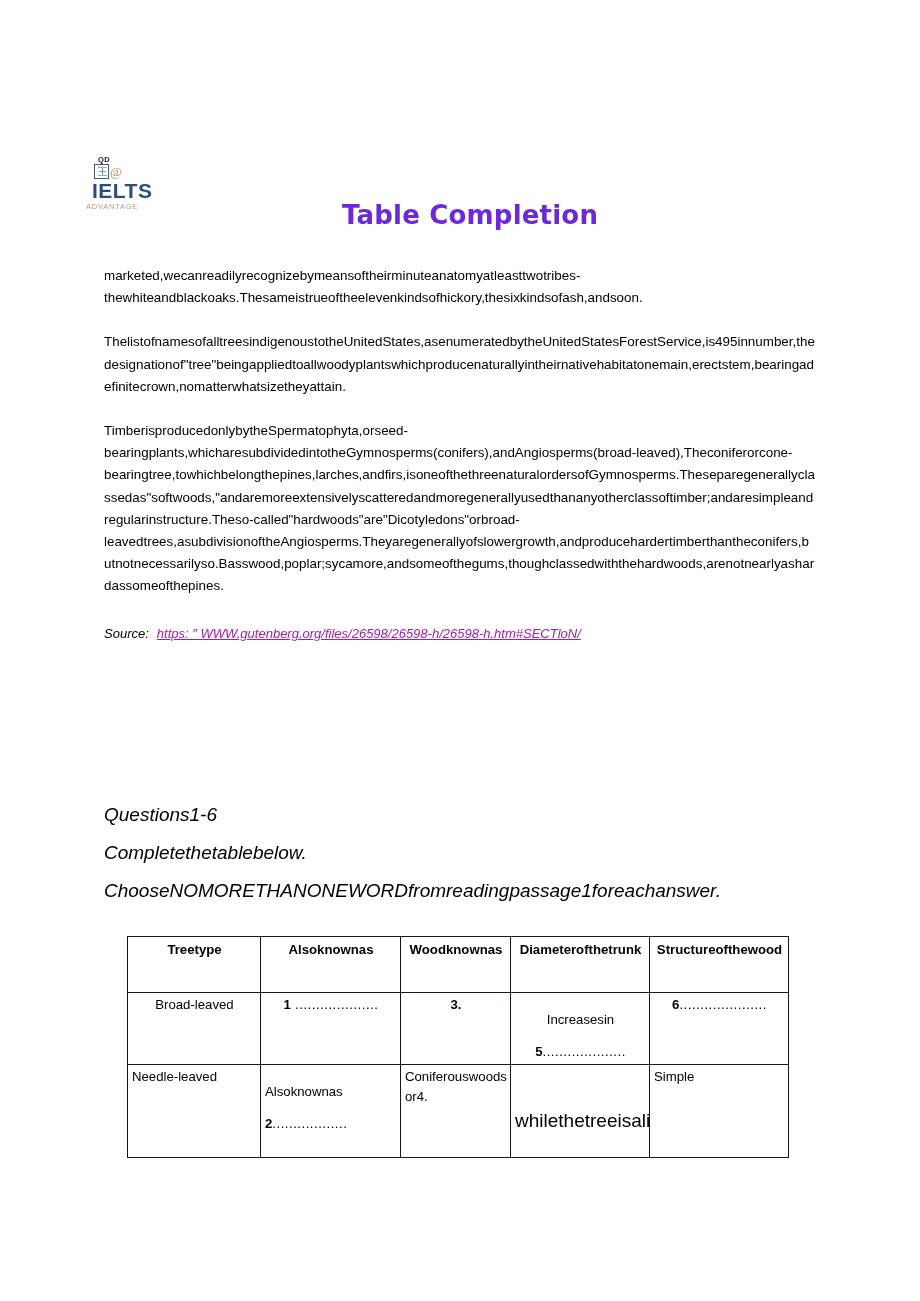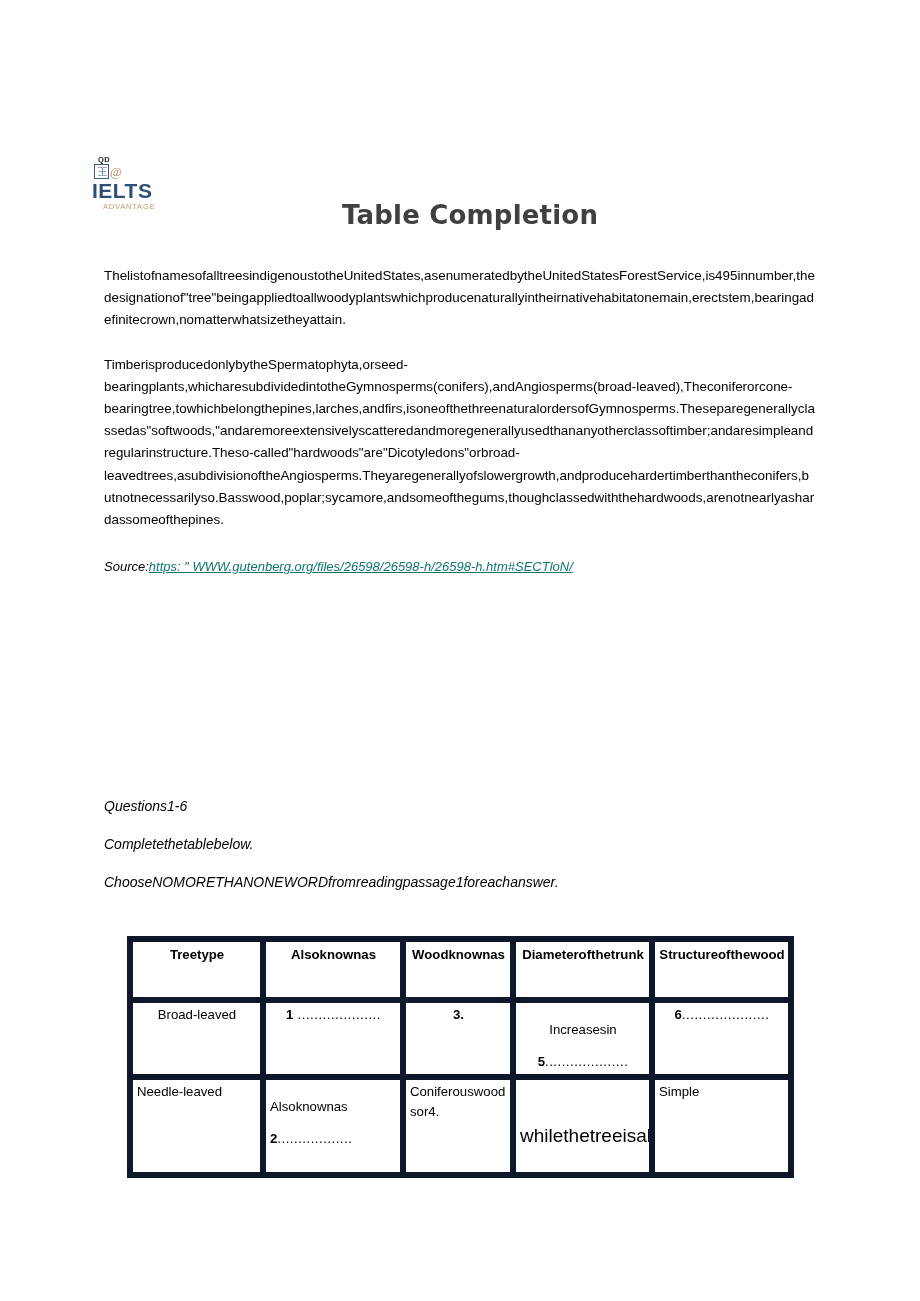--- a/index.html
+++ b/index.html
@@ -82,37 +82,37 @@
     left: 8px;
     top: 24px;
     font-size: 21px;
     font-weight: bold;
     letter-spacing: 0.5px;
     color: #2d4f76;
     font-family: "Liberation Sans", sans-serif;
   }
   .logo-advantage {
     position: absolute;
-    left: 19px;
+    left: 2px;
     top: 47px;
     font-size: 7.5px;
     letter-spacing: 0.8px;
     color: #c49a74;
     font-family: "Liberation Sans", sans-serif;
   }
 
   .doc-title {
     position: absolute;
     left: 250px;
     top: 50px;
     width: 440px;
     text-align: center;
     font-size: 26px;
     font-weight: bold;
-    color: #404040;
+    color: #6d28d9;
     font-family: "DejaVu Sans", sans-serif;
     letter-spacing: 0.2px;
   }
 
   
   .body-text {
     position: absolute;
     left: 104px;
     top: 265px;
     width: 712px;
@@ -131,38 +131,39 @@
 
   .source-line {
     font-size: 13px;
     line-height: 20px;
     font-style: italic;
     font-family: "Liberation Sans", sans-serif;
     color: #000000;
     margin-top: 16px;
   }
   .source-link {
-    color: #0f766e;
+    color: #a21caf;
     text-decoration: underline;
     font-style: italic;
+    margin-left: 8px;
   }
 
   
   .questions {
     position: absolute;
     left: 104px;
     top: 793px;
     width: 700px;
   }
   .q-line {
-    font-size: 14px;
+    font-size: 19px;
     line-height: 20px;
     font-style: italic;
     color: #000000;
-    margin: 3px 0 18px 0;
+    margin: 12px 0 18px 0;
     font-family: "Liberation Sans", sans-serif;
     word-break: break-word;
   }
 
   
   .tbl-wrap {
     position: absolute;
     left: 127px;
     top: 936px;
     width: 661px;
@@ -174,21 +175,21 @@
     font-family: "Liberation Sans", sans-serif;
   }
   table.ielts-table col.c1 { width: 133px; }
   table.ielts-table col.c2 { width: 140px; }
   table.ielts-table col.c3 { width: 110px; }
   table.ielts-table col.c4 { width: 139px; }
   table.ielts-table col.c5 { width: 139px; }
 
   table.ielts-table th,
   table.ielts-table td {
-    border: 6px solid #0f172a;
+    border: 1px solid #0f172a;
     vertical-align: top;
     padding: 2px 3px 2px 4px;
     font-size: 13.2px;
     line-height: 20px;
     word-break: break-word;
     overflow: hidden;
   }
   table.ielts-table th {
     text-align: center;
     font-weight: bold;
@@ -237,20 +238,21 @@
       </div>
       <div class="logo-at">@</div>
       <div class="logo-ielts">IELTS</div>
       <div class="logo-advantage">ADVANTAGE</div>
     </div>
 
     <div class="doc-title">Table Completion</div>
   </div>
 
   <div class="body-text">
+    <p class="para p1">marketed,wecanreadilyrecognizebymeansoftheirminuteanatomyatleasttwotribes-thewhiteandblackoaks.Thesameistrueoftheelevenkindsofhickory,thesixkindsofash,andsoon.</p>
     <p class="para p2">ThelistofnamesofalltreesindigenoustotheUnitedStates,asenumeratedbytheUnitedStatesForestService,is495innumber,thedesignationof"tree"beingappliedtoallwoodyplantswhichproducenaturallyintheirnativehabitatonemain,erectstem,bearingadefinitecrown,nomatterwhatsizetheyattain.</p>
     <p class="para p3">TimberisproducedonlybytheSpermatophyta,orseed-bearingplants,whicharesubdividedintotheGymnosperms(conifers),andAngiosperms(broad-leaved),Theconiferorcone-bearingtree,towhichbelongthepines,larches,andfirs,isoneofthethreenaturalordersofGymnosperms.Theseparegenerallyclassedas"softwoods,"andaremoreextensivelyscatteredandmoregenerallyusedthananyotherclassoftimber;andaresimpleandregularinstructure.Theso-called"hardwoods"are"Dicotyledons"orbroad-leavedtrees,asubdivisionoftheAngiosperms.Theyaregenerallyofslowergrowth,andproducehardertimberthantheconifers,butnotnecessarilyso.Basswood,poplar;sycamore,andsomeofthegums,thoughclassedwiththehardwoods,arenotnearlyashardassomeofthepines.</p>
 
     <div class="source-line">
       <span>Source:</span><a class="source-link" href="#">https: ″ WWW.gutenberg.org/files/26598/26598-h/26598-h.htm#SECTloN/</a>
     </div>
   </div>
 
   <div class="questions">
     <p class="q-line">Questions1-6</p>

